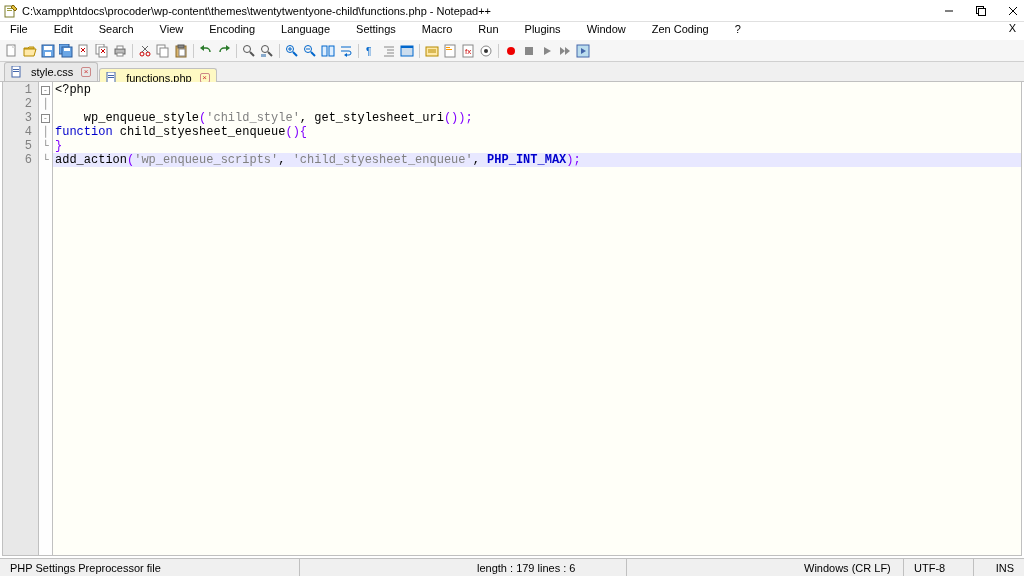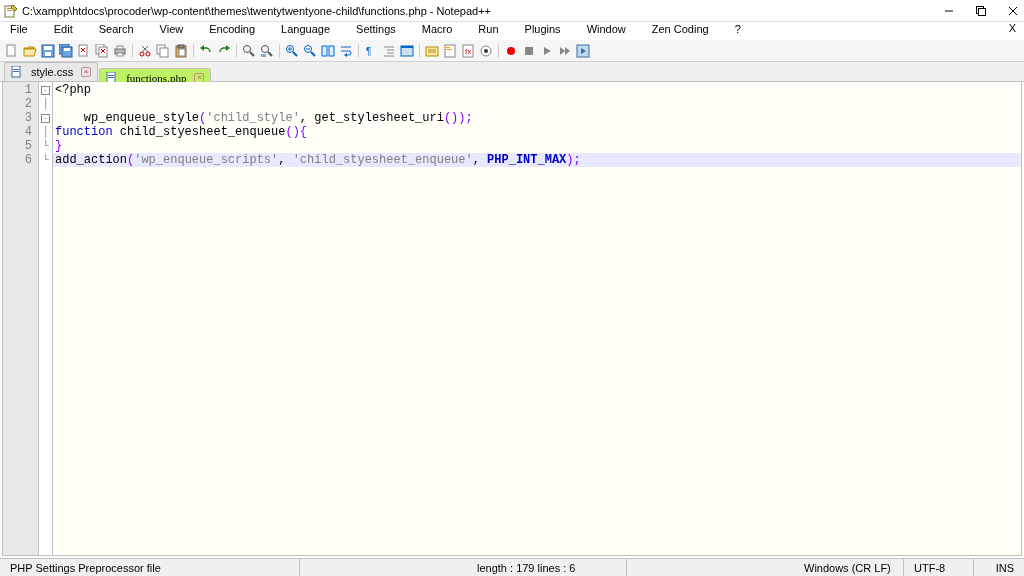--- a/index.html
+++ b/index.html
@@ -70,21 +70,21 @@
   padding: 0 6px;
   font-size: 11px;
   border: 1px solid #c0c0c0;
   border-bottom: none;
   background: #e8e8e8;
   margin-right: 1px;
   border-radius: 3px 3px 0 0;
   cursor: pointer;
   gap: 8px;
 }
-.tab.active { background: #bef264; position: relative; top: 6px; font-family: Liberation Serif, serif; }
+.tab.active { background: #fef9c3; position: relative; top: 6px; }
 .tab .tab-icon { width: 12px; height: 12px; display: inline-flex; align-items: center; justify-content: center; }
 .tab .tab-close { width: 10px; height: 10px; display: inline-flex; align-items: center; justify-content: center; border: 1px solid #c88; color: #c33; font-size: 8px; line-height: 1; border-radius: 2px; }
 .editor-wrap {
   flex: 1;
   display: flex;
   background: #fff;
   border: 1px solid #c0c0c0;
   border-top: none;
   margin: 0 2px 2px 2px;
   overflow: hidden;

